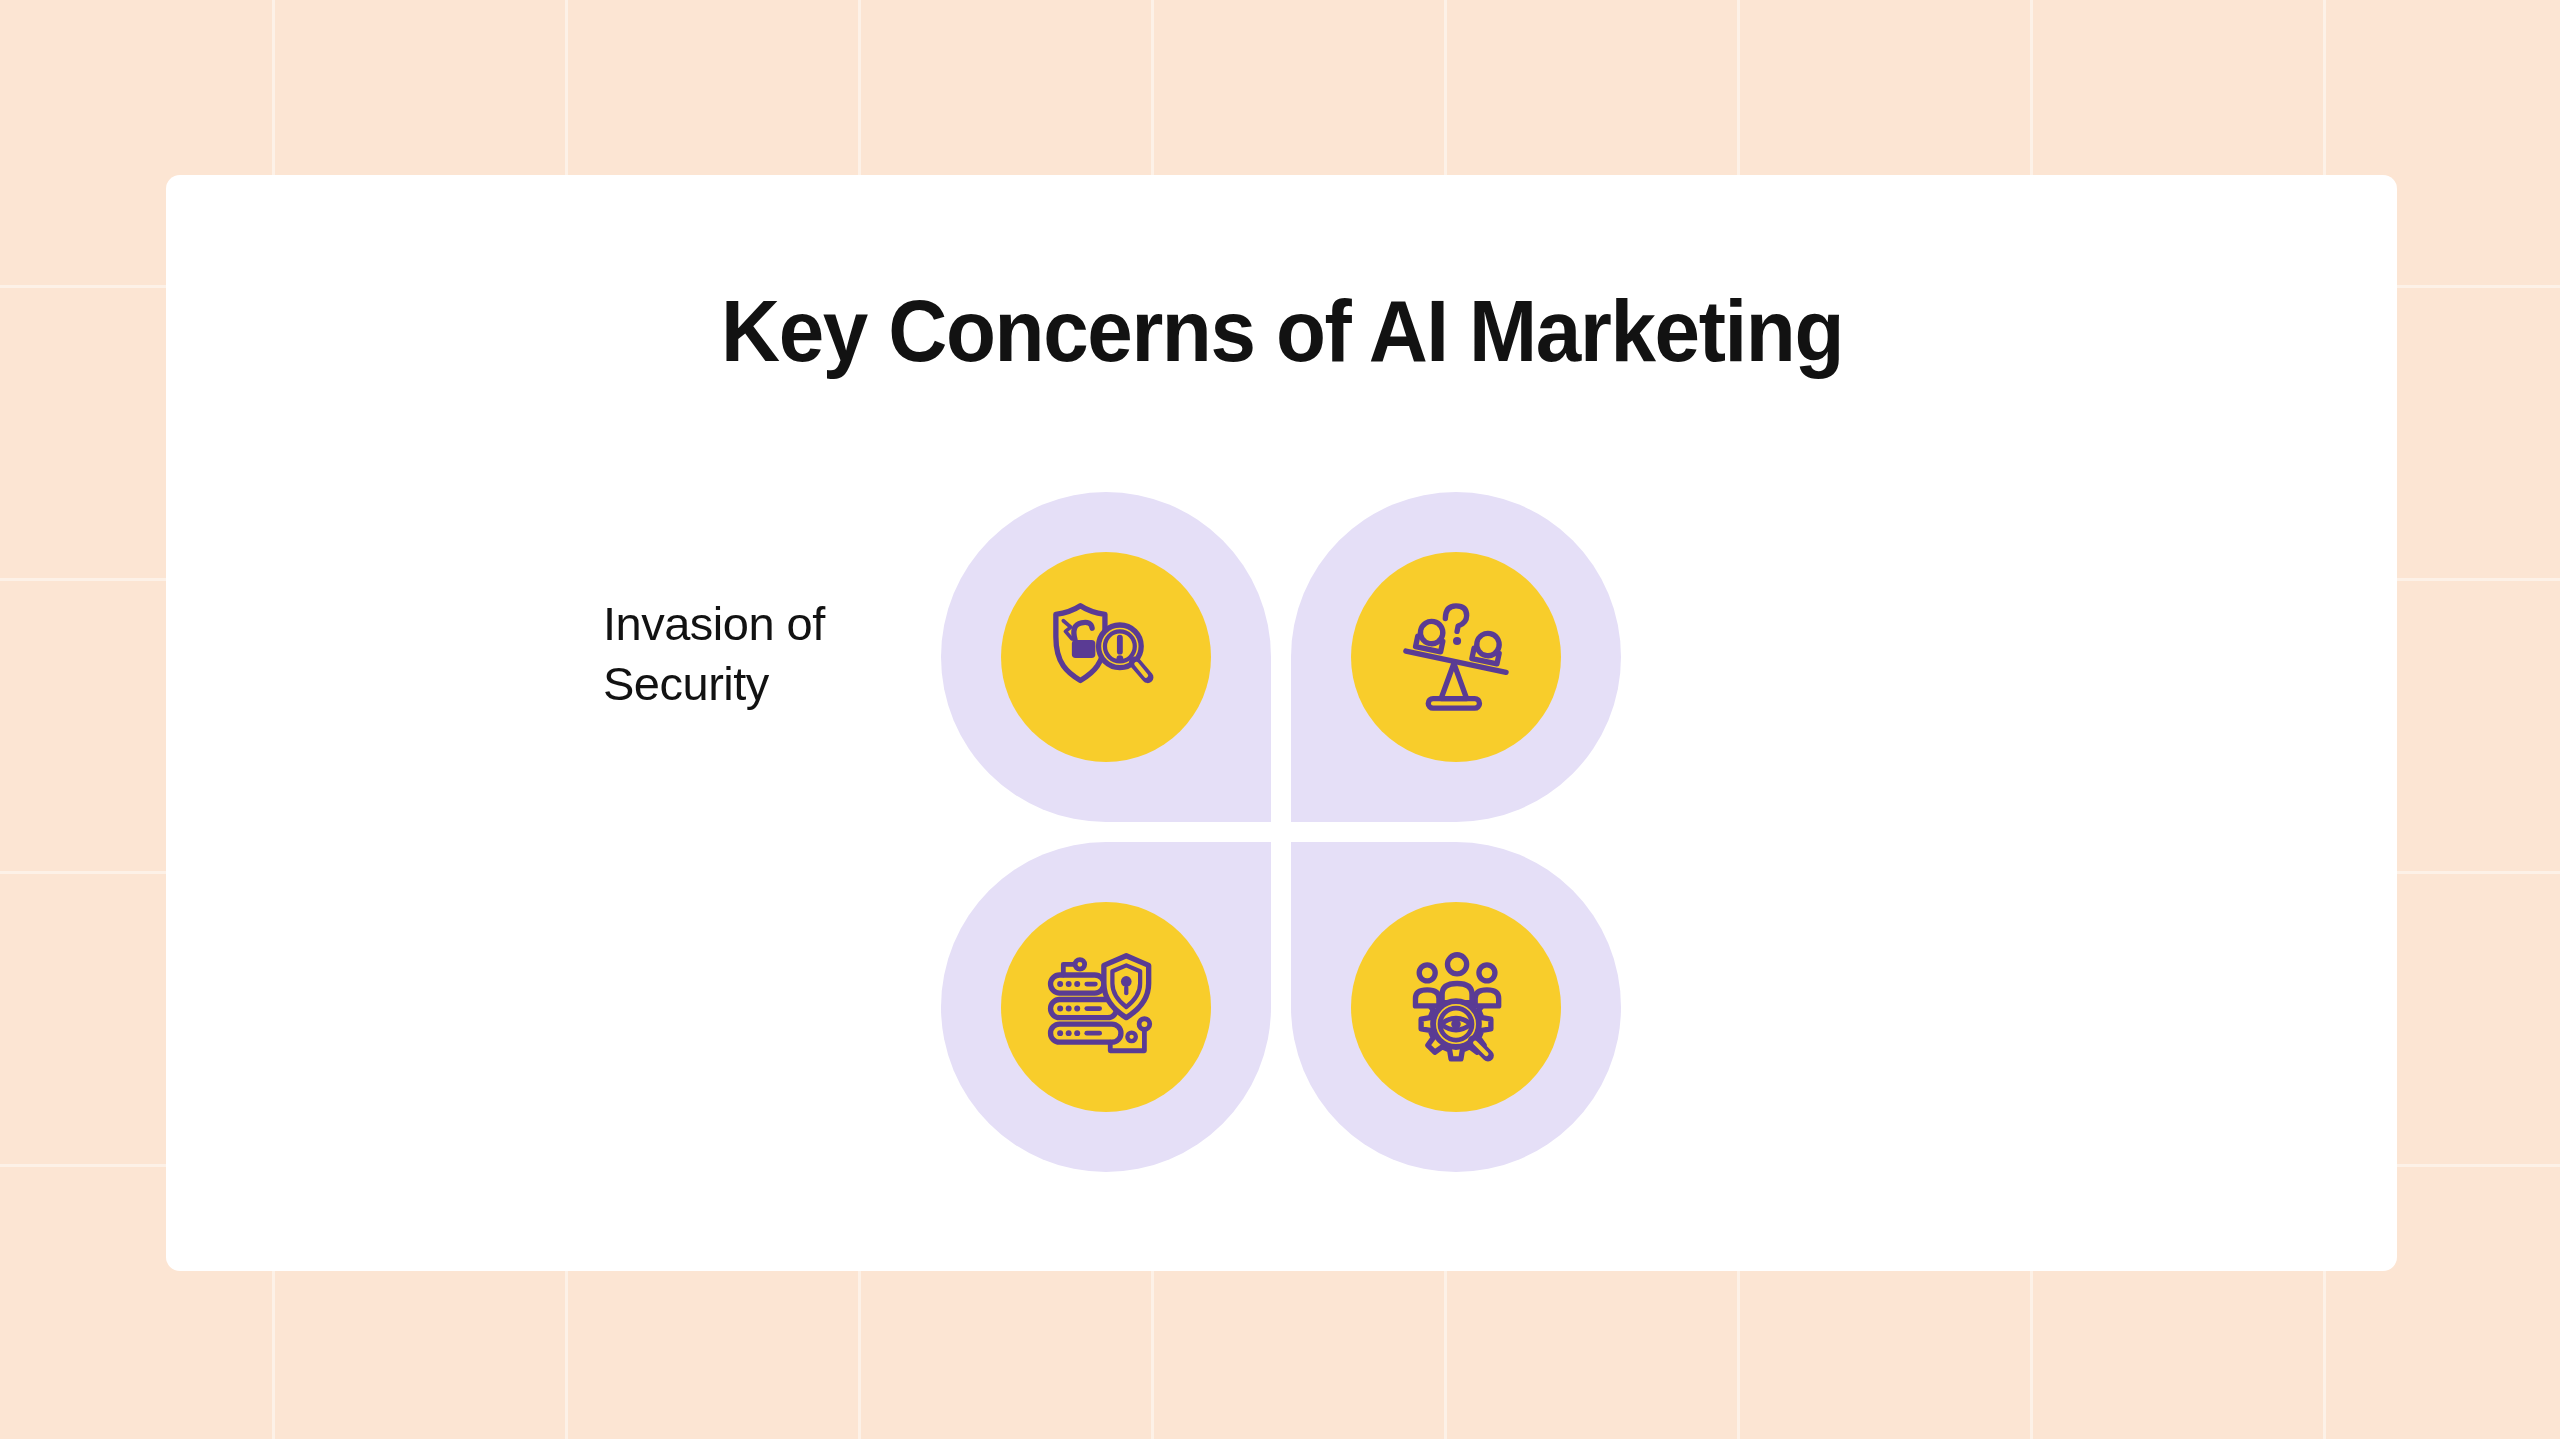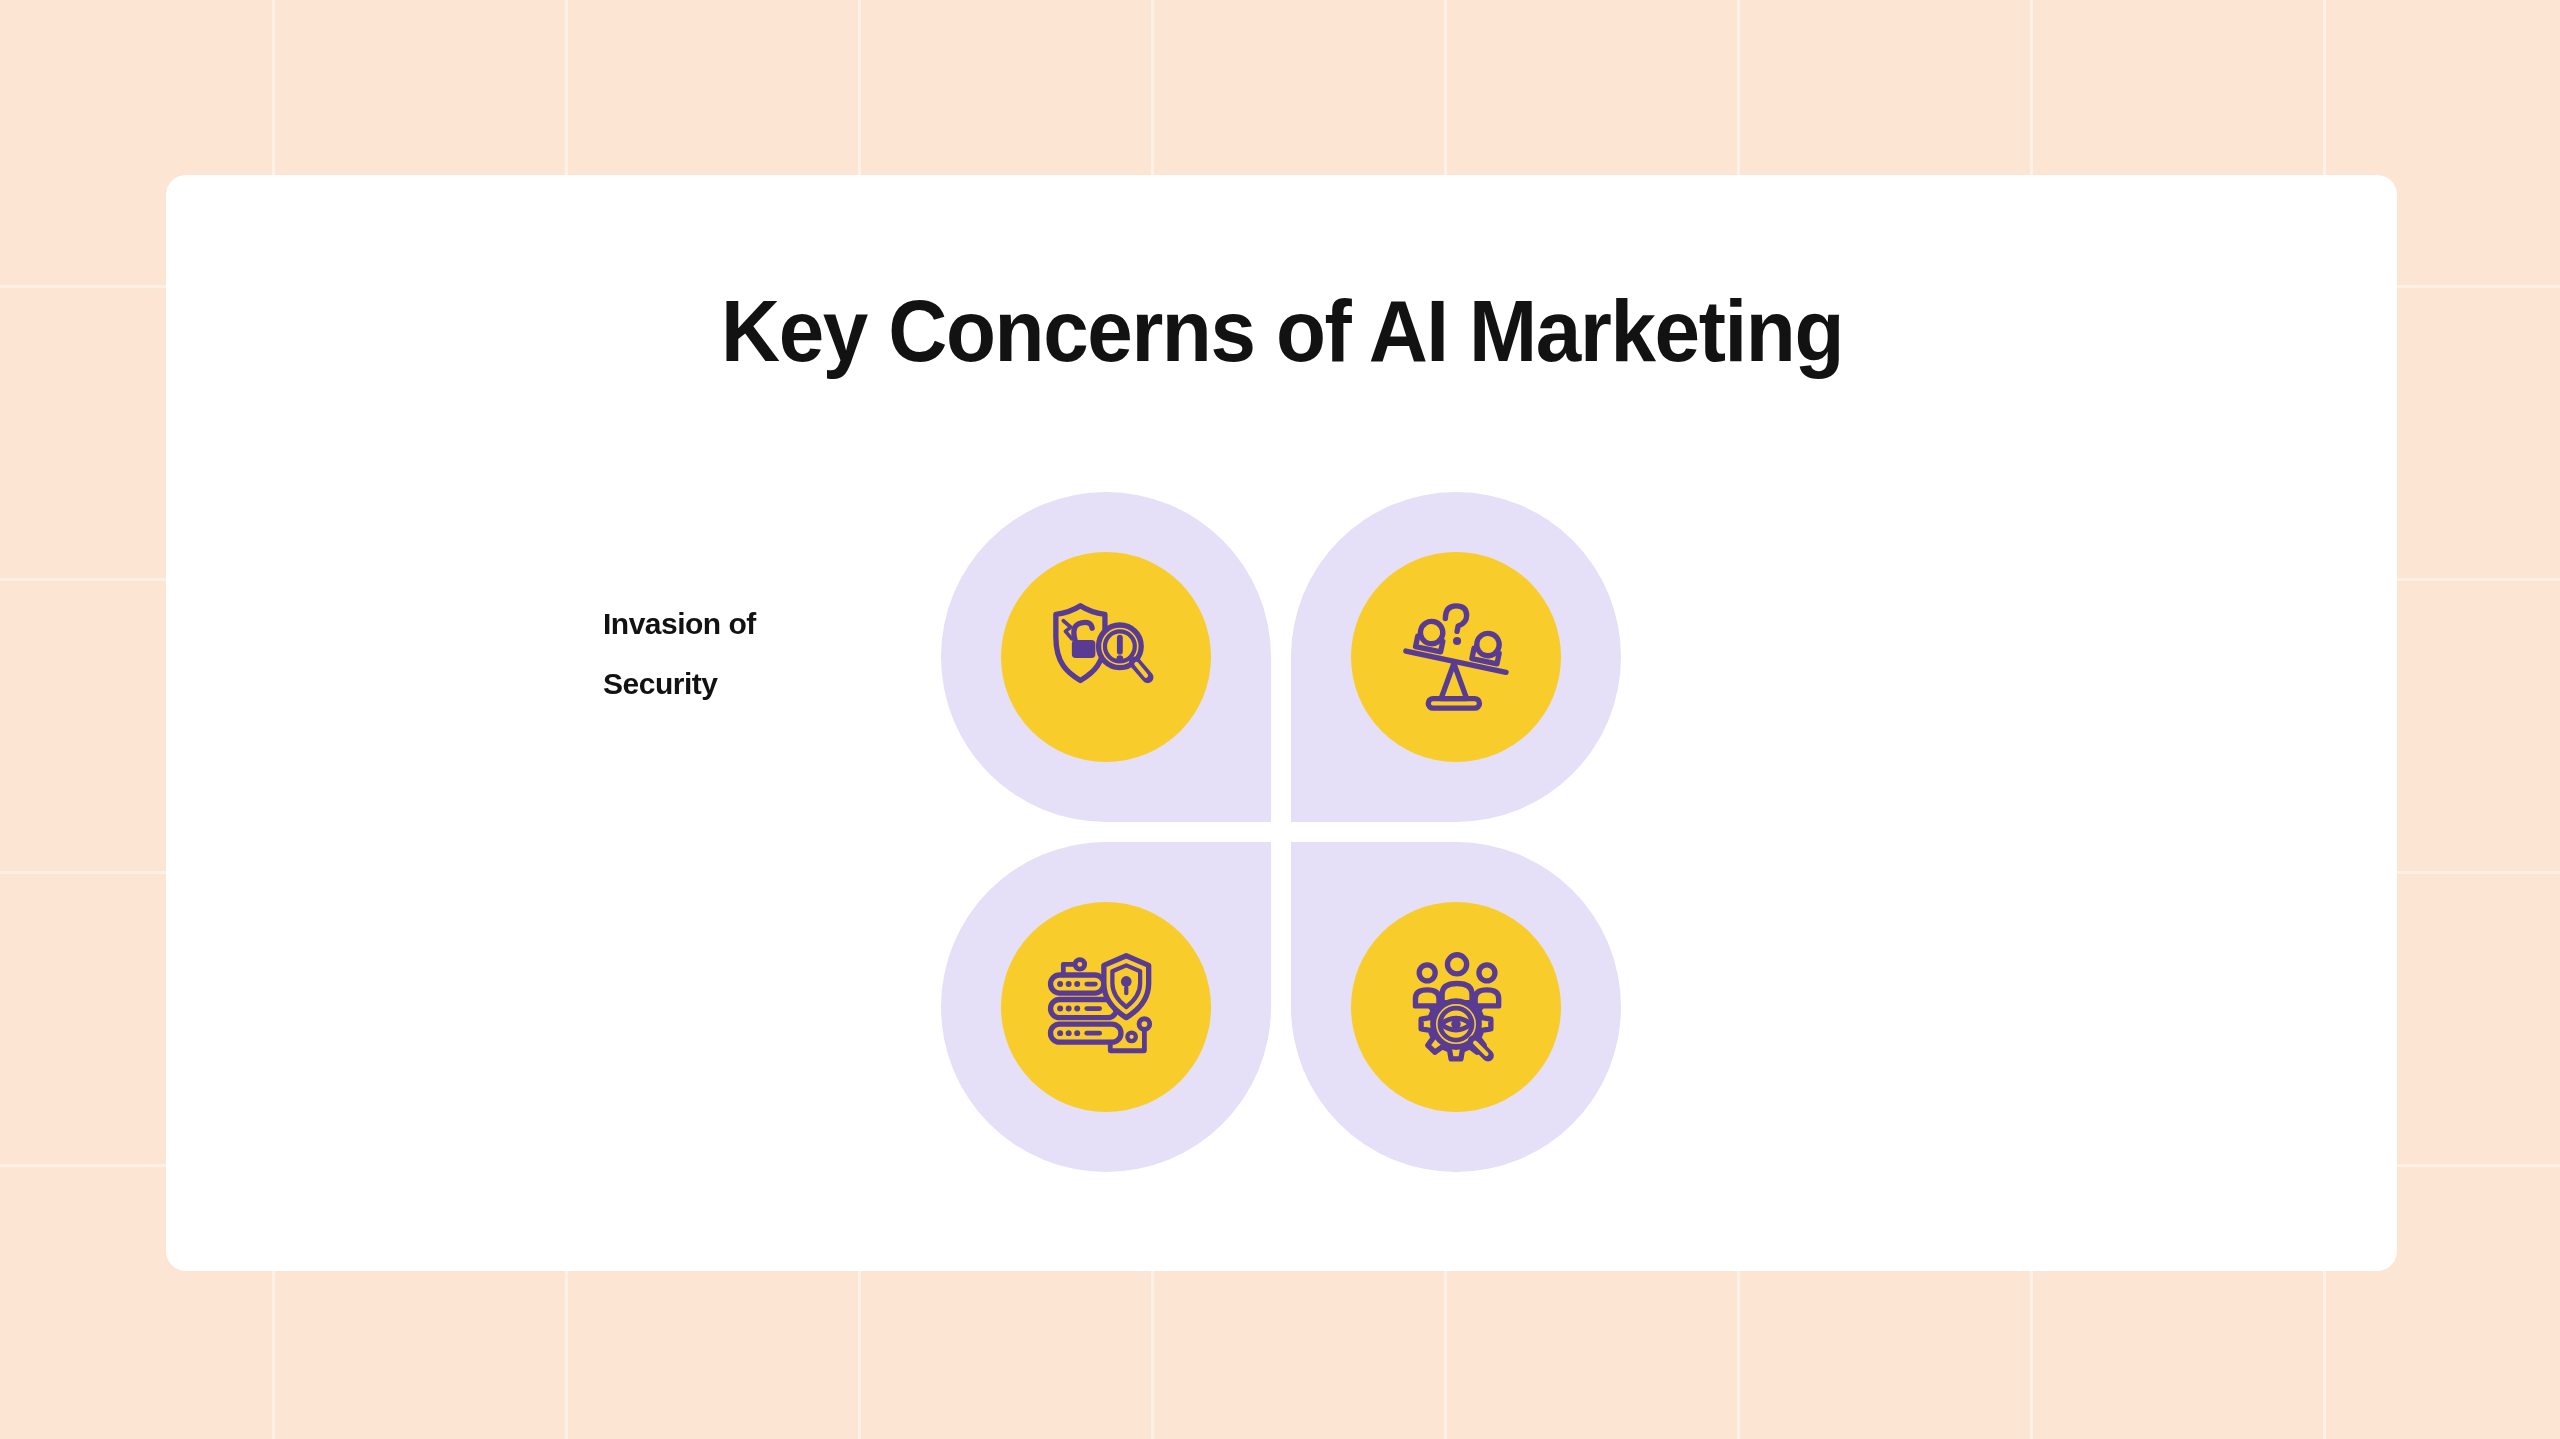--- a/index.html
+++ b/index.html
@@ -17,21 +17,21 @@
     position:relative;width:2560px;height:1439px;overflow:hidden;
     background-color:var(--background);
     background-image:
       linear-gradient(to right, var(--grid_line) 0 3px, transparent 3px),
       linear-gradient(to bottom, var(--grid_line) 0 3px, transparent 3px);
     background-size:293px 100%,100% 293px;
     background-position:272px 0,0 285px;
   }
   .card{
     position:absolute;left:166px;top:175px;width:2231px;height:1096px;
-    background:var(--card);border-radius:20px;
+    background:var(--card);border-radius:14px;
   }
   .title{
     position:absolute;left:50%;top:103px;transform:translateX(-50%) scaleX(.93);
     transform-origin:center top;
     font-size:88px;line-height:106px;font-weight:800;letter-spacing:-1.5px;
     color:var(--text);white-space:nowrap;
   }
   .cluster{
     position:absolute;left:775px;top:317px;width:680px;height:680px;
     display:grid;grid-template-columns:330px 330px;grid-template-rows:330px 330px;gap:20px;
@@ -43,22 +43,22 @@
   .petal.br{border-radius:0 165px 165px 165px;}
   .badge{width:210px;height:210px;border-radius:50%;background:var(--icon_circle);
     display:flex;align-items:center;justify-content:center;}
   .icon{width:128px;height:128px;display:block;}
   
   .s{fill:none;stroke:var(--icon_stroke);stroke-width:5;stroke-linecap:round;stroke-linejoin:round;}
   .sf{fill:var(--icon_circle);stroke:var(--icon_stroke);stroke-width:5;stroke-linecap:round;stroke-linejoin:round;}
   .f{fill:var(--icon_stroke);stroke:none;}
   .bgline{fill:none;stroke:var(--icon_circle);stroke-linecap:round;}
   .label{
-    position:absolute;color:var(--text);font-size:30px;line-height:60px;
-    letter-spacing:-.5px;transform:translateY(-50%);font-weight:bold;
+    position:absolute;color:var(--text);font-size:47px;line-height:60px;
+    letter-spacing:-.5px;transform:translateY(-50%);
   }
   .label .ln{display:block;}
   .col-left{left:437px;}
   .col-right{left:1541px;}
   .row-top{top:479px;}
   .row-bottom{top:809px;}
 </style>
 </head>
 <body>
 

